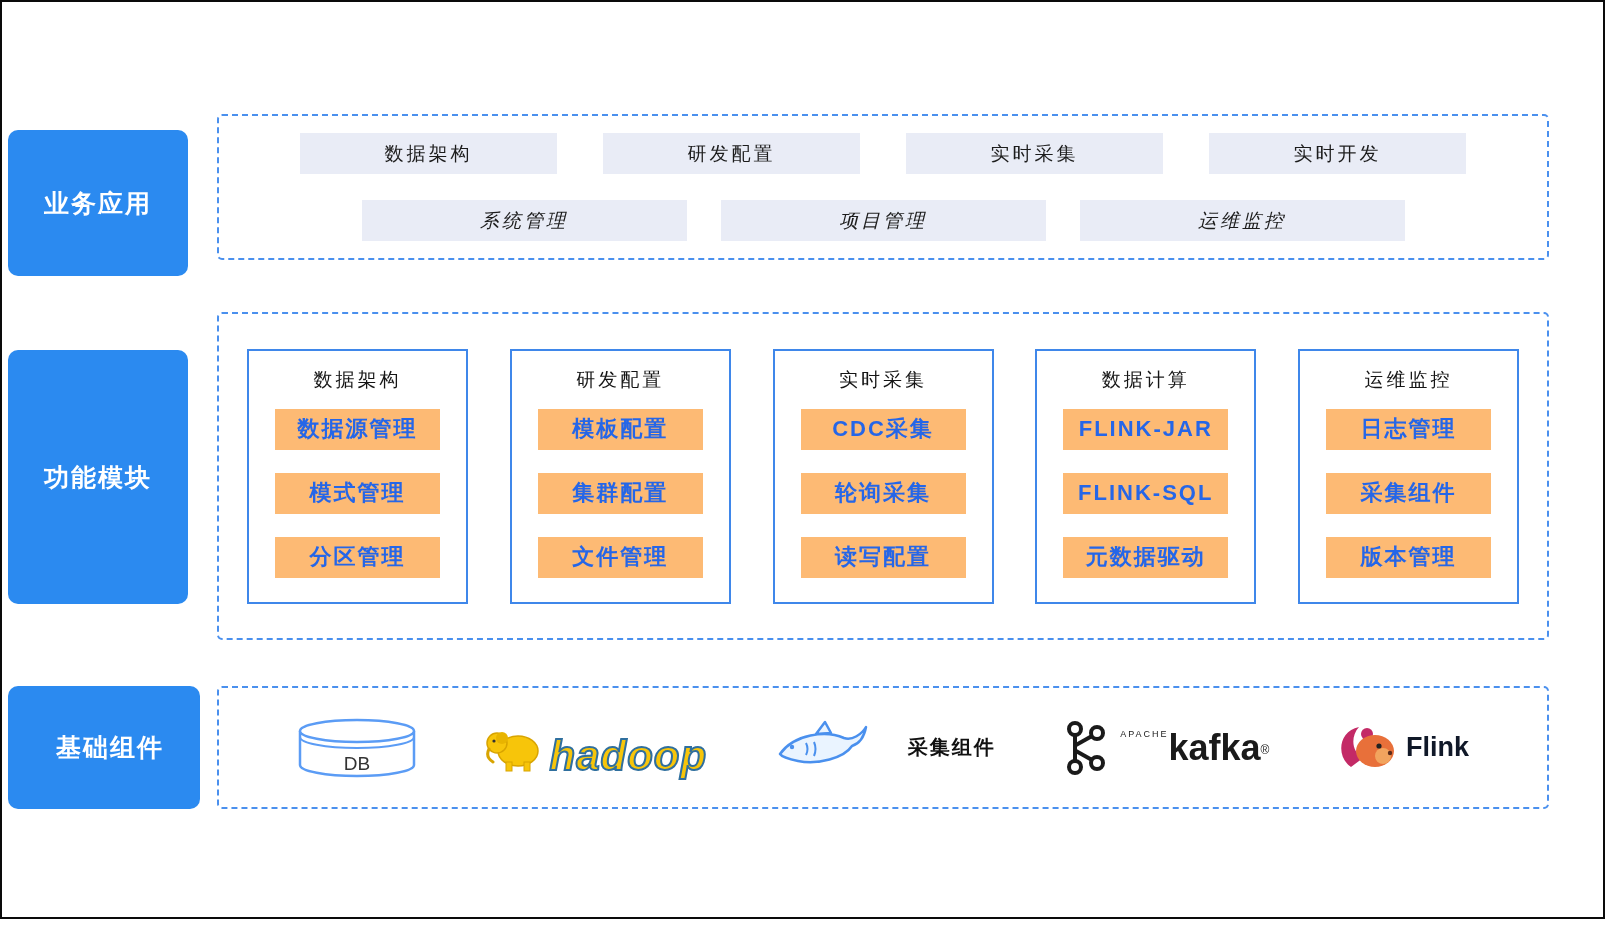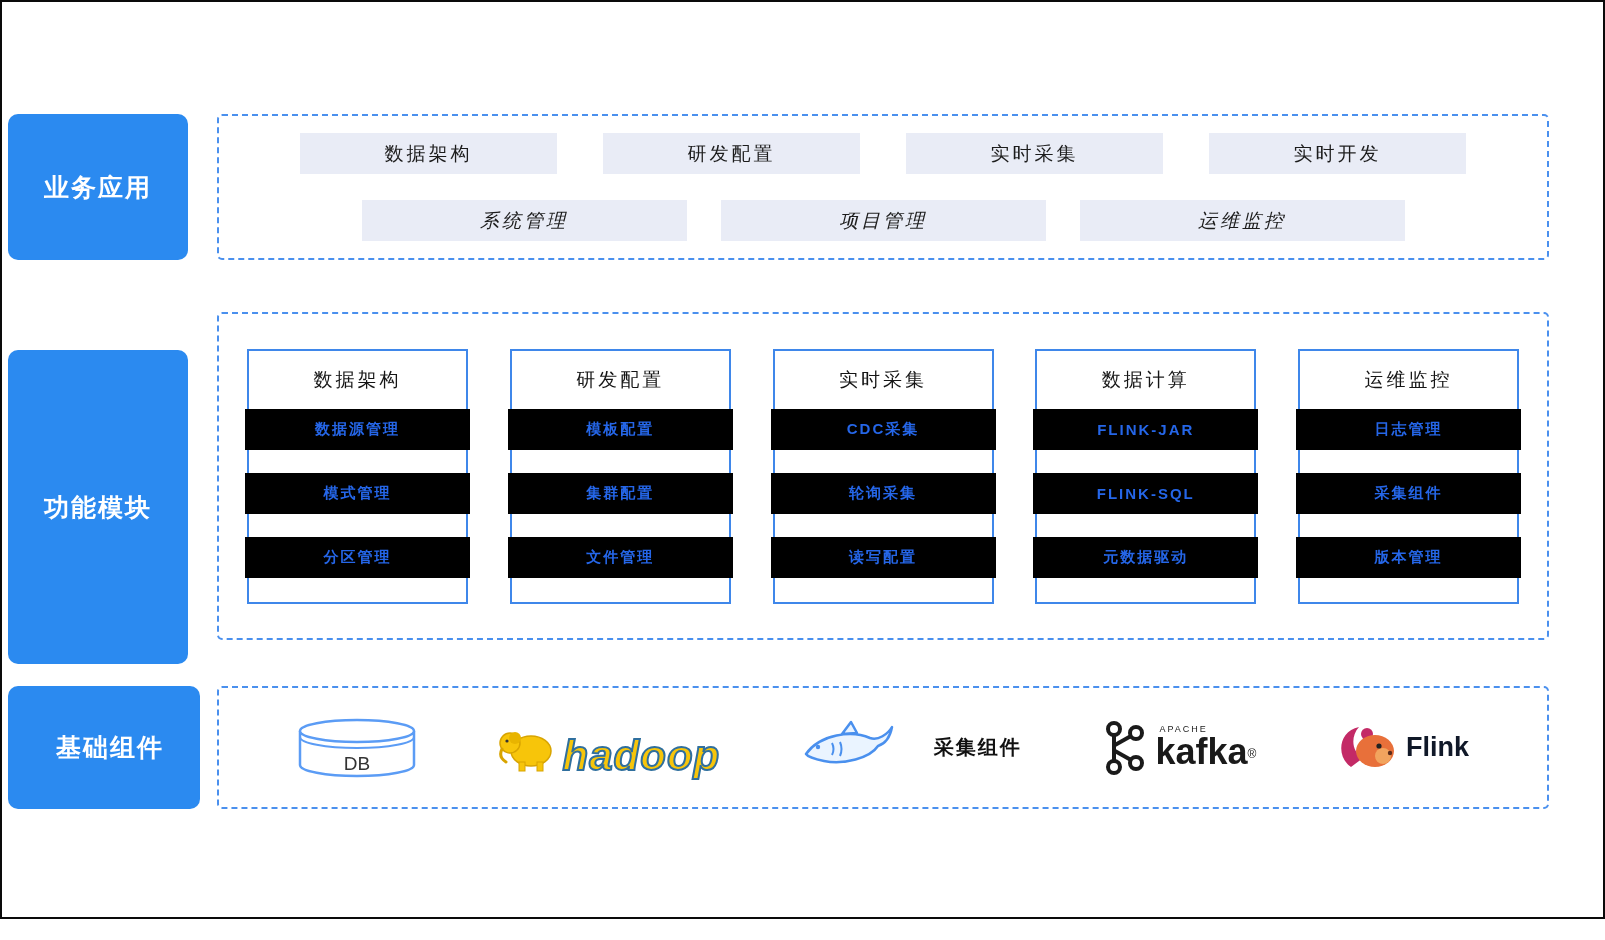--- a/index.html
+++ b/index.html
@@ -8,22 +8,22 @@
     background:#fff; border:2px solid #0a0a0a; box-sizing:border-box;
     font-family:"Liberation Sans", sans-serif; overflow:hidden;
   }
   
   .side-label {
     position:absolute; left:6px; width:180px;
     background:#2b8af0; color:#fff; border-radius:10px;
     display:flex; align-items:center; justify-content:center;
     font-size:25px; font-weight:bold; letter-spacing:2px;
   }
-  #lbl-business   { top:112px; height:146px; }
-  #lbl-modules    { top:348px; height:314px; }
+  #lbl-business   { top:128px; height:146px; }
+  #lbl-modules    { top:348px; height:254px; }
   #lbl-foundation { top:684px; height:123px;padding-left:12px; }
 
   
   .dashed-box {
     position:absolute; left:215px; width:1332px; box-sizing:border-box;
     border:2px dashed #4a90ee; border-radius:5px; background:#fff;
   }
   #box-business   { top:112px; height:146px; display:flex; flex-direction:column; justify-content:center; gap:26px; }
   #box-modules    { top:310px; height:328px; display:flex; align-items:center; justify-content:space-between; padding:0 28px; }
   #box-foundation { top:684px; height:123px; display:flex; align-items:center; justify-content:space-between; padding:0 78px; }
@@ -44,33 +44,33 @@
     width:221px; height:255px; box-sizing:border-box;
     border:2px solid #3f87ea; background:#fff;
     display:flex; flex-direction:column; align-items:center;
   }
   .mod-title {
     height:58px; display:flex; align-items:center; justify-content:center;
     font-size:19px; color:#151515; letter-spacing:3px;
   }
   .mod-items { display:flex; flex-direction:column; align-items:center; gap:23px; }
   .mod-item {
-    width:225px; height:41px; display:flex; align-items:center; justify-content:center;
-    background:#000000; color:#2566e8; font-size:15px; font-weight:bold; letter-spacing:2px;
+    width:165px; height:41px; display:flex; align-items:center; justify-content:center;
+    background:#fdba74; color:#2566e8; font-size:22px; font-weight:bold; letter-spacing:2px;
   }
 
   
   .component { display:flex; align-items:center; gap:8px; }
   .comp-label { font-size:20px; font-weight:bold; color:#111; letter-spacing:2px;margin-left:30px; }
 
   .hadoop-text {
     font-size:42px; font-weight:800; font-style:italic; letter-spacing:1px;
     color:#f7c50a;margin-top:16px; -webkit-text-stroke:2px #2f6f9e;
   }
-  .kafka-textblock { display:flex; flex-direction:column; line-height:1; }
+  .kafka-textblock { display:flex; flex-direction:row; line-height:1; }
   .kafka-apache { font-size:9px; letter-spacing:2px; color:#1a1a1a; margin-left:4px; }
   .kafka-word { font-size:36px; font-weight:bold; color:#1a1a1a; letter-spacing:0; }
   .kafka-reg { font-size:12px; vertical-align:super; color:#1a1a1a; }
   .flink-text { font-size:27px; font-weight:bold; color:#101828; }
 </style>
 </head>
 <body>
 
 <div class="canvas">
 

